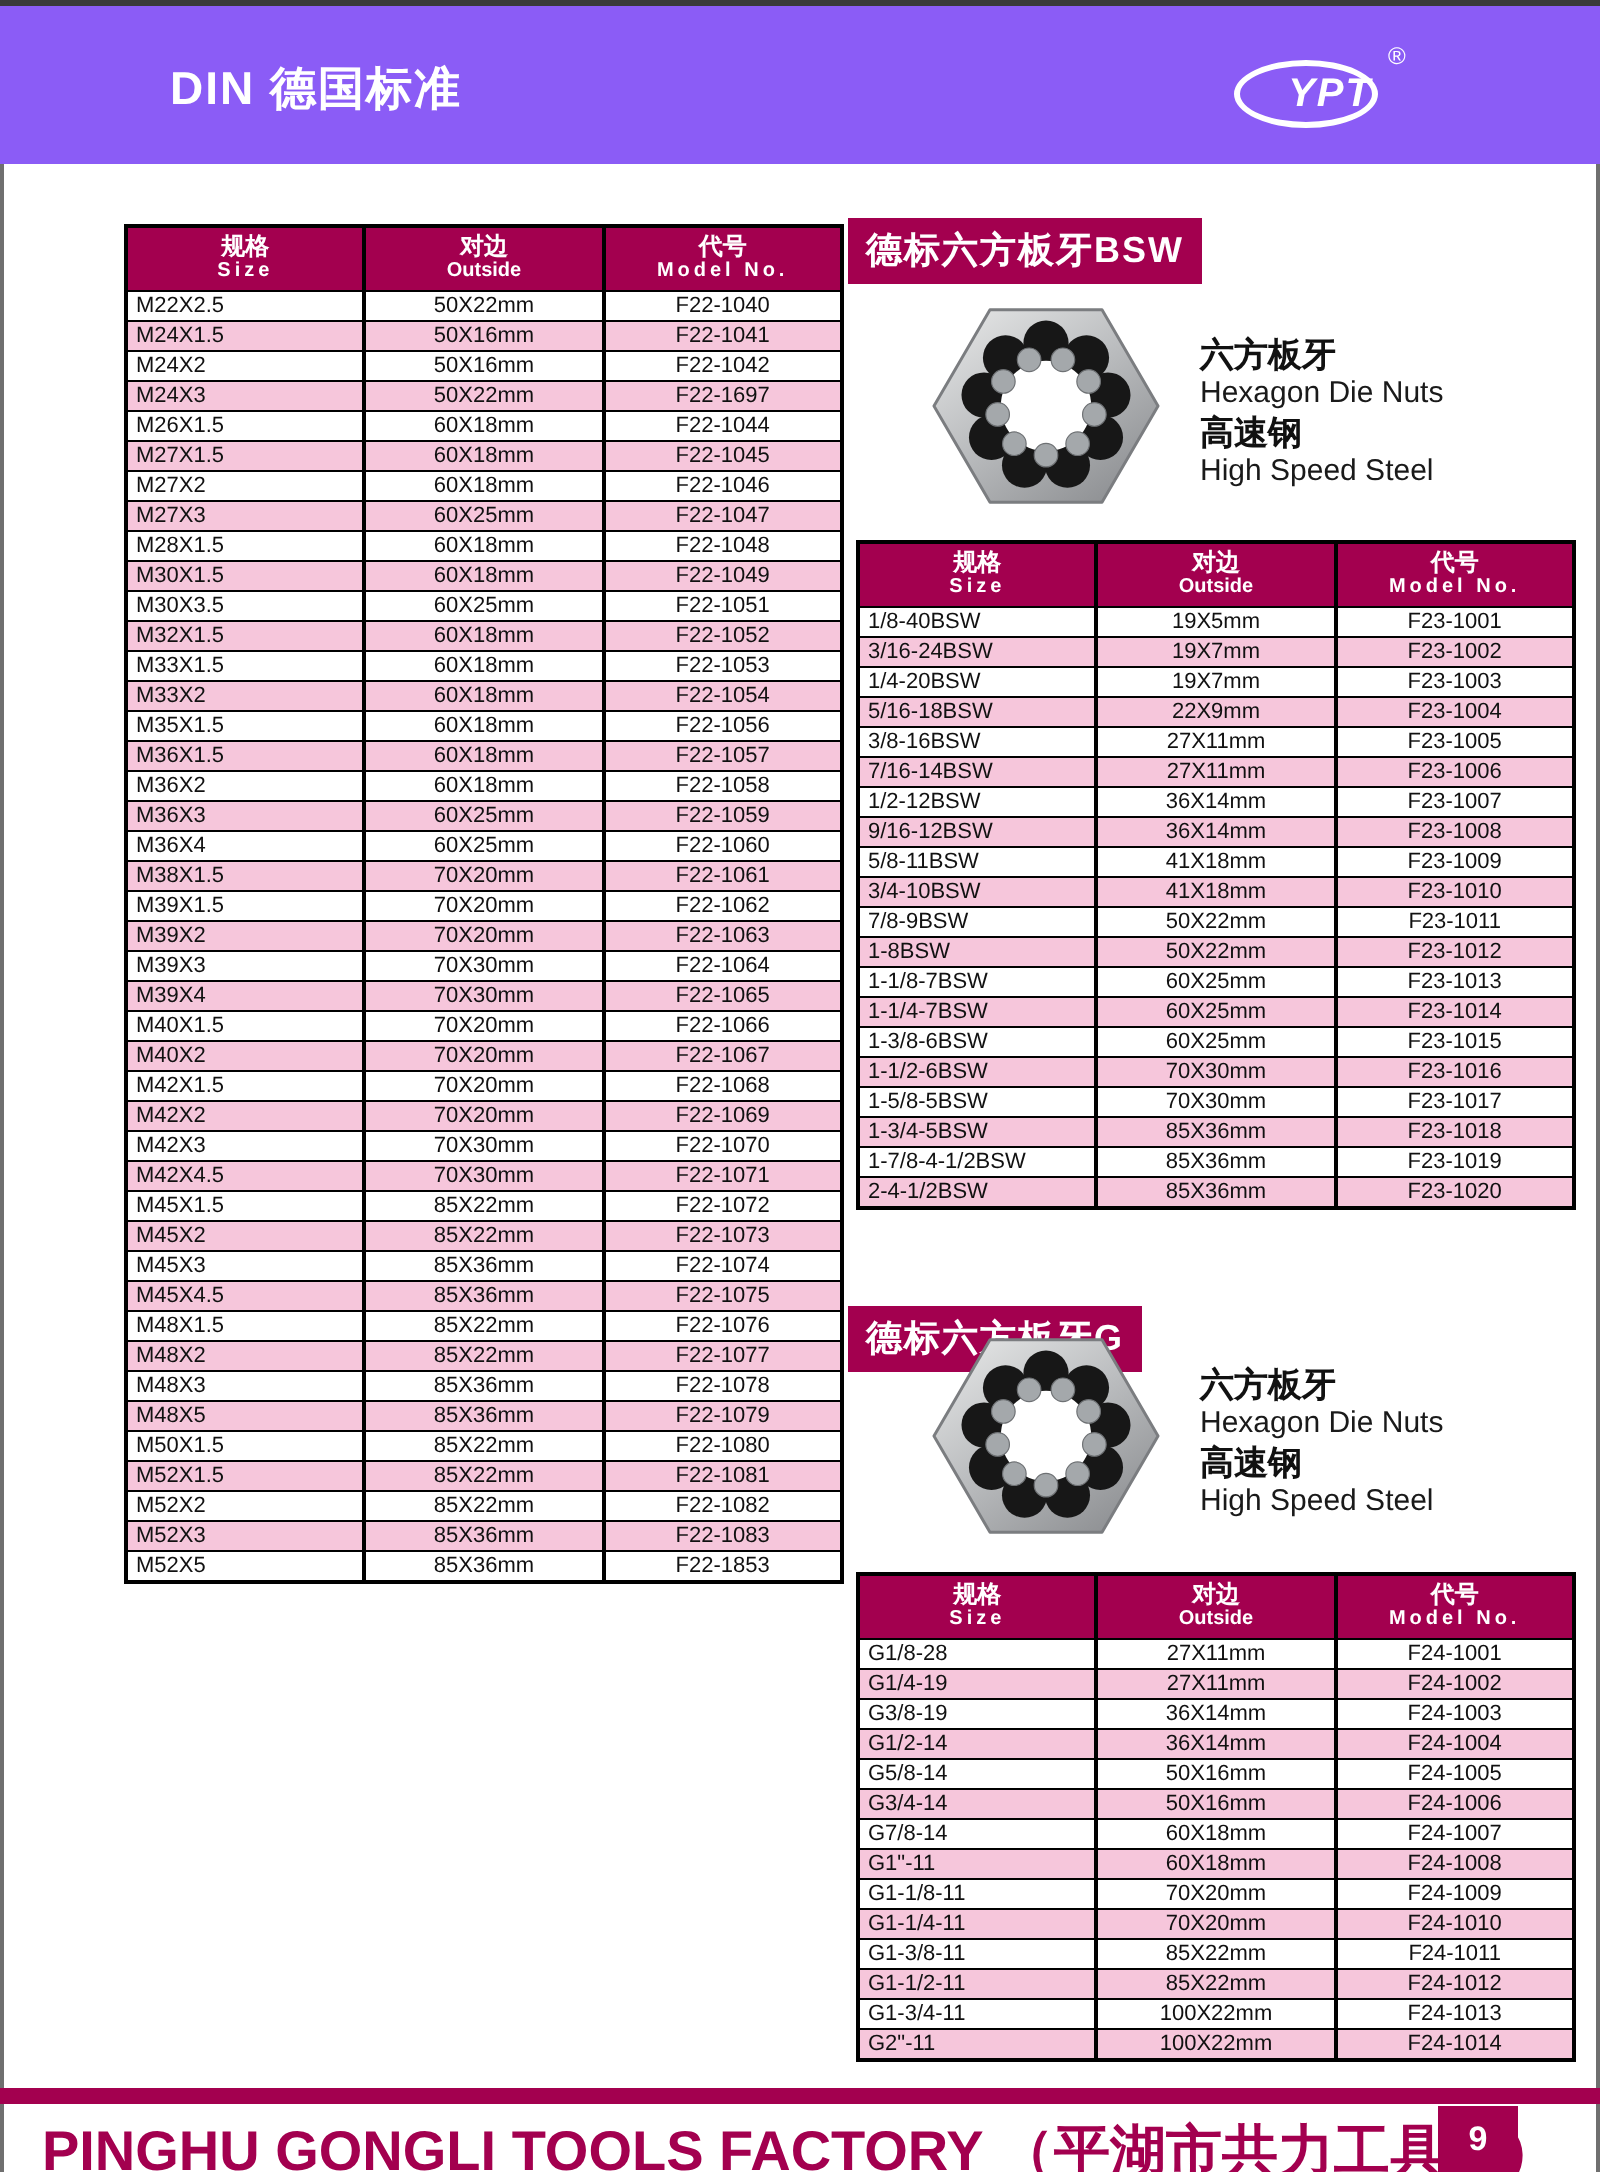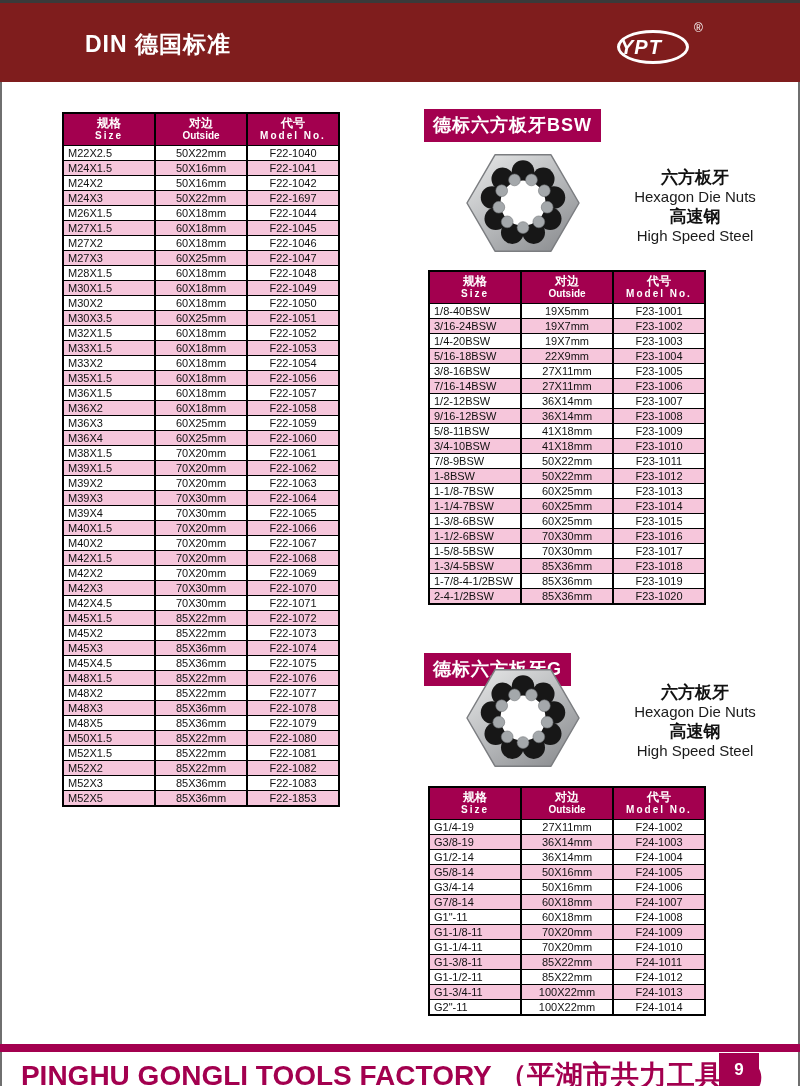--- a/index.html
+++ b/index.html
@@ -8,29 +8,29 @@
     background:#ffffff;
     font-family:"Liberation Sans","DejaVu Sans",sans-serif;
     color:#111;
   }
   .top-edge{position:absolute;left:0;top:0;width:800px;height:3px;background:#3a3a3a;}
   .edge{position:absolute;top:82px;bottom:0;width:2px;background:#6f6f6f;}
   .edge-l{left:0;}
   .edge-r{right:0;}
 
   
-  .header{position:absolute;left:0;top:3px;width:800px;height:79px;background:#7f1d1d;}
+  .header{position:absolute;left:0;top:3px;width:800px;height:79px;background:#8b5cf6;}
   .header-title{position:absolute;left:85px;top:26px;color:#fff;font-size:23px;font-weight:bold;letter-spacing:1px;}
   .logo{position:absolute;left:617px;top:27px;width:66px;height:28px;border:3px solid #fff;border-radius:50%;
-        display:flex;align-items:center;justify-content:flex-start;}
+        display:flex;align-items:center;justify-content:flex-end;}
   .logo-text{color:#fff;font-size:20px;font-weight:bold;font-style:italic;letter-spacing:1px;}
   .logo-reg{position:absolute;left:694px;top:18px;color:#fff;font-size:12px;}
 
   
-  .tbl{position:absolute;width:278px;}
+  .tbl{position:absolute;width:360px;}
   table{border-collapse:collapse;width:100%;table-layout:fixed;background:#fff;}
   table,th,td{border:1px solid #000;}
   table{border-width:2px;}
   th,td{border-left-width:2px;border-right-width:2px;overflow:hidden;white-space:nowrap;}
   th{background:#A3004F;color:#fff;padding:2px 0 3px 0;}
   th .cn{font-size:12px;font-weight:bold;line-height:14px;}
   th .en{font-size:10px;font-weight:bold;line-height:12px;}
   th .sp{letter-spacing:2px;}
   td{height:14px;font-size:11px;line-height:14px;padding:0;}
   td.c-size{text-align:left;padding-left:4px;}
@@ -44,21 +44,21 @@
   
   .badge{position:absolute;background:#A3004F;color:#fff;font-size:18px;font-weight:bold;
          padding:4px 9px 5px 9px;letter-spacing:1px;}
   #badge-bsw{left:424px;top:109px;}
   #badge-g{left:424px;top:625px;margin-top:28px;}
 
   
   .die-img{position:absolute;left:464px;}
   #img-bsw{top:146px;}
   #img-g{top:661px;}
-  .ptext{position:absolute;left:600px;width:190px;text-align:center;}
+  .ptext{position:absolute;left:600px;width:190px;}
   #ptext-bsw{top:168px;}
   #ptext-g{top:683px;}
   .ptext .cn{font-size:17px;font-weight:bold;line-height:19px;margin-bottom:1px;}
   .ptext .en{font-size:15px;line-height:17px;margin-bottom:2px;color:#1a1a1a;}
 
   
   .footer-bar{position:absolute;left:0;top:1044px;width:800px;height:8px;background:#A3004F;}
   .footer-text{position:absolute;left:0;top:1057px;width:800px;text-align:center;
                color:#A3004F;font-size:28px;font-weight:bold;}
   .page-num{position:absolute;left:719px;top:1053px;width:40px;height:33px;background:#A3004F;
@@ -140,25 +140,20 @@
         </tr>
         <tr>
           <td class="c-size">M28X1.5</td>
           <td class="c-center">60X18mm</td>
           <td class="c-center">F22-1048</td>
         </tr>
         <tr>
           <td class="c-size">M30X1.5</td>
           <td class="c-center">60X18mm</td>
           <td class="c-center">F22-1049</td>
-        </tr>
-        <tr>
-          <td class="c-size">M30X2</td>
-          <td class="c-center">60X18mm</td>
-          <td class="c-center">F22-1050</td>
         </tr>
         <tr>
           <td class="c-size">M30X3.5</td>
           <td class="c-center">60X25mm</td>
           <td class="c-center">F22-1051</td>
         </tr>
         <tr>
           <td class="c-size">M32X1.5</td>
           <td class="c-center">60X18mm</td>
           <td class="c-center">F22-1052</td>
@@ -544,20 +539,25 @@
           <div class="en">Outside</div>
         </th>
         <th>
           <div class="cn">代号</div>
           <div class="en sp">Model No.</div>
         </th>
       </tr>
     </thead>
     <tbody>
         <tr>
+          <td class="c-size">G1/8-28</td>
+          <td class="c-center">27X11mm</td>
+          <td class="c-center">F24-1001</td>
+        </tr>
+        <tr>
           <td class="c-size">G1/4-19</td>
           <td class="c-center">27X11mm</td>
           <td class="c-center">F24-1002</td>
         </tr>
         <tr>
           <td class="c-size">G3/8-19</td>
           <td class="c-center">36X14mm</td>
           <td class="c-center">F24-1003</td>
         </tr>
         <tr>

